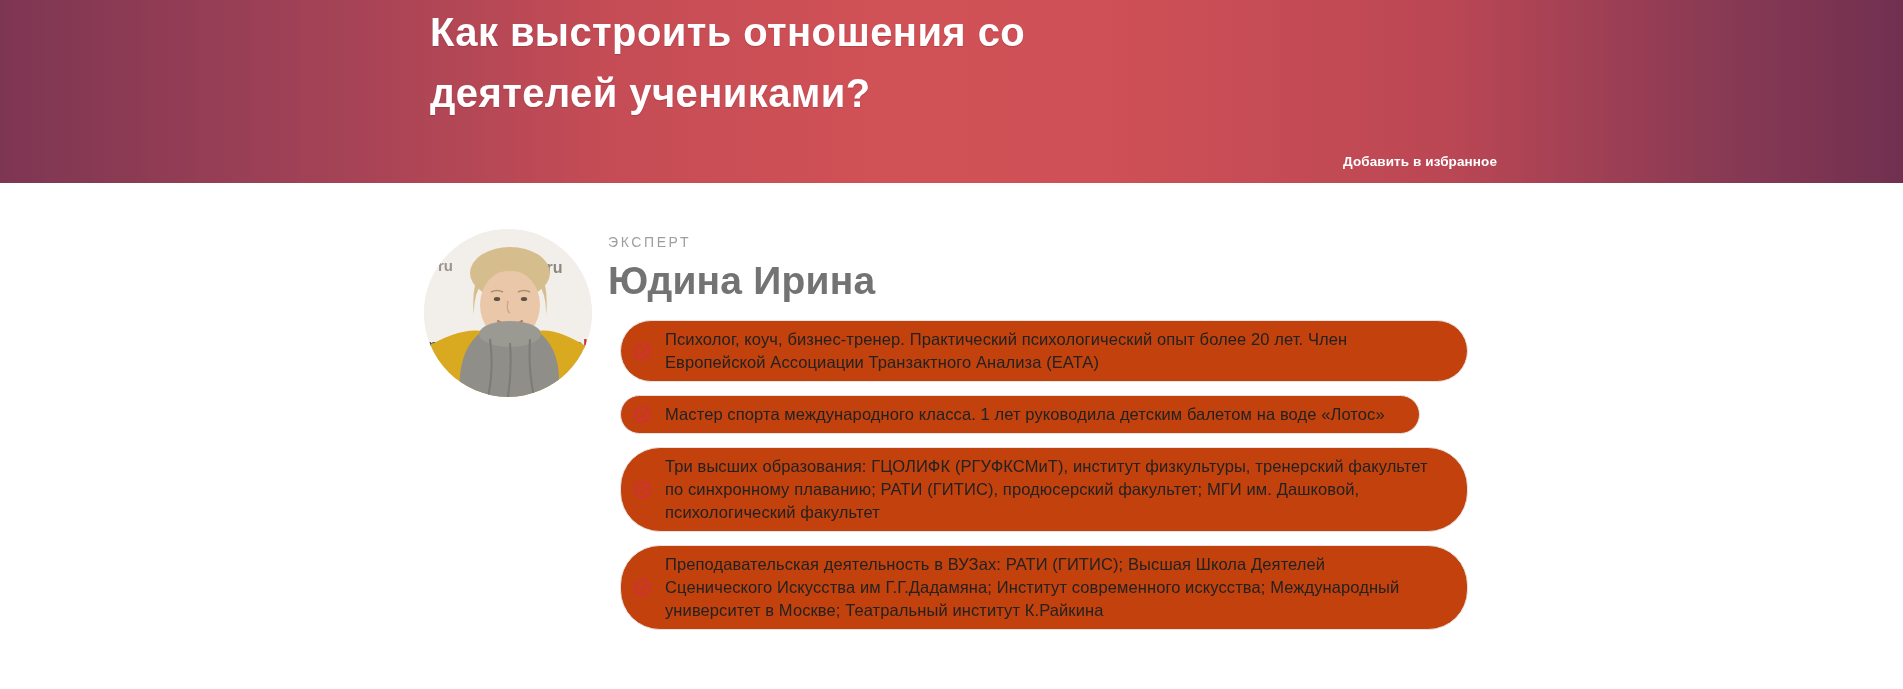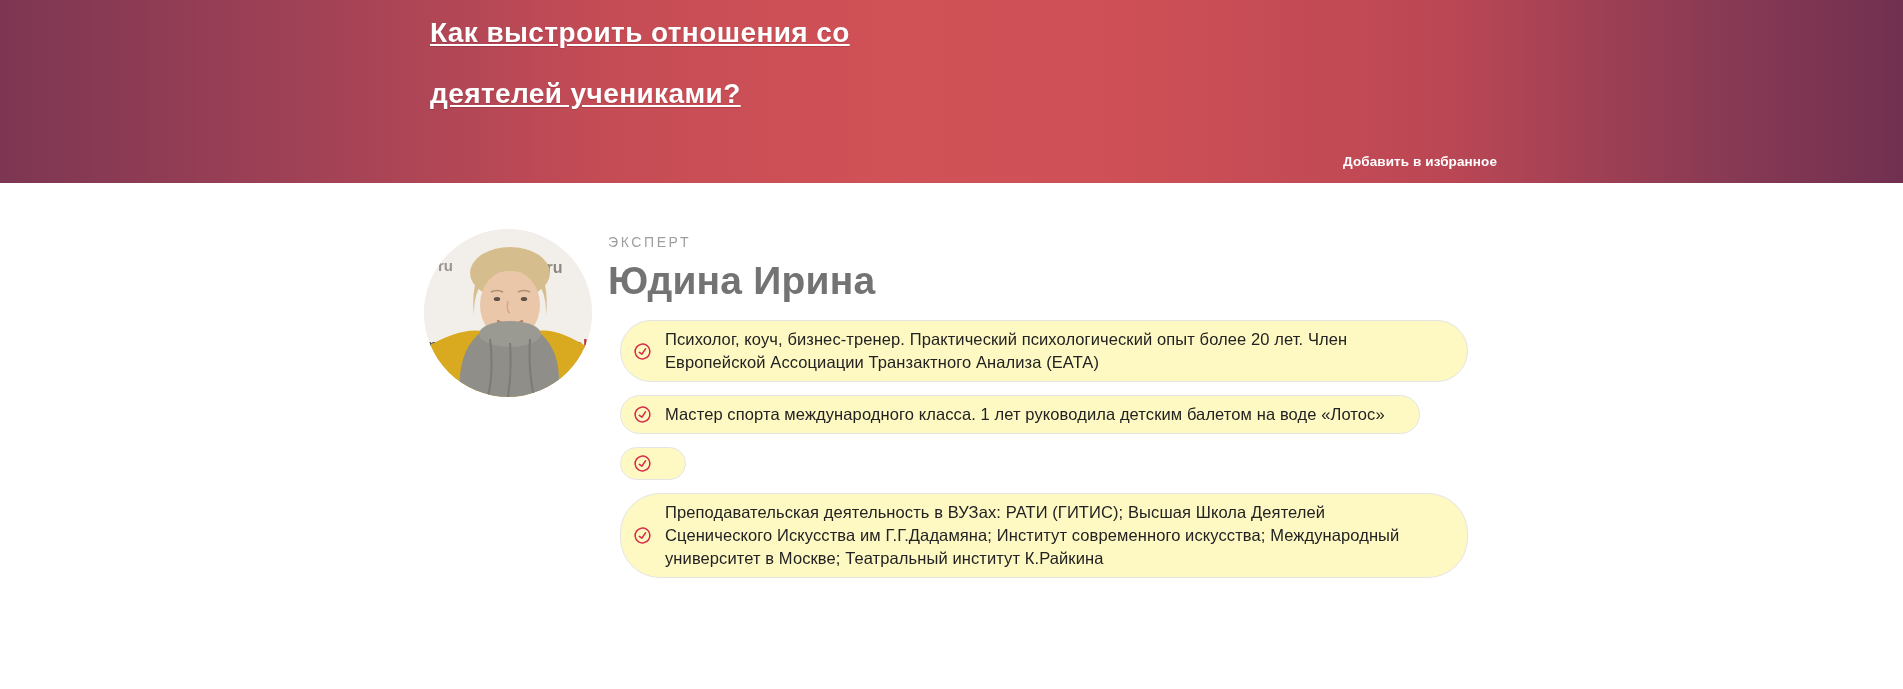--- a/index.html
+++ b/index.html
@@ -16,26 +16,25 @@
     width: 1903px; height: 183px;
     background: linear-gradient(90deg,
       #7d3652 0%, #9c4056 14%, #c54c55 32%,
       #d05156 46%, #cf5056 58%, #bb4754 76%,
       #8a3a54 90%, #713050 100%);
   }
   .hero-title {
     position: absolute;
     left: 430px; top: 2px;
     color: #ffffff;
-    font-size: 28px;
+    font-size: 40px;
     font-weight: 700;
     line-height: 61px;
     letter-spacing: 0.4px;
     text-shadow: 0 1px 1px rgba(90,20,30,0.25);
-    text-decoration: underline;
   }
   .hero-title span { display: block; }
 
   .fav-link {
     position: absolute;
     left: 1343px; top: 154px;
     width: 126px;
     cursor: pointer;
     text-decoration: none;
   }
@@ -94,21 +93,21 @@
   }
   .pill {
     display: flex;
     align-items: center;
     gap: 14px;
     width: fit-content;
     max-width: 848px;
     padding: 7px 34px 7px 13px;
     border: 1px solid #e4e4e4;
     border-radius: 40px;
-    background: #fef9c3;
+    background: #c2410c;
   }
   .pill-text {
     color: #222222;
     font-size: 16.5px;
     line-height: 23px;
     letter-spacing: 0.1px;
   }
   .check-icon { flex: 0 0 17px; width: 17px; height: 17px; transform: rotate(-10deg); }
 </style>
 </head>
@@ -187,20 +186,21 @@
             <path d="M5.2,8.8 L7.5,11 L11.9,6.4" fill="none" stroke="#d52b47" stroke-width="1.6" stroke-linecap="round" stroke-linejoin="round"></path>
           </svg>
           <span class="pill-text">Мастер спорта международного класса. 1 лет руководила детским балетом на воде «Лотос»</span>
         </div>
 
         <div class="pill">
           <svg class="check-icon" viewBox="0 0 17 17">
             <circle cx="8.5" cy="8.5" r="7.4" fill="none" stroke="#d52b47" stroke-width="1.5"></circle>
             <path d="M5.2,8.8 L7.5,11 L11.9,6.4" fill="none" stroke="#d52b47" stroke-width="1.6" stroke-linecap="round" stroke-linejoin="round"></path>
           </svg>
+          <span class="pill-text">Три высших образования: ГЦОЛИФК (РГУФКСМиТ), институт физкультуры, тренерский факультет по синхронному плаванию; РАТИ (ГИТИС), продюсерский факультет; МГИ им. Дашковой, психологический факультет</span>
         </div>
 
         <div class="pill">
           <svg class="check-icon" viewBox="0 0 17 17">
             <circle cx="8.5" cy="8.5" r="7.4" fill="none" stroke="#d52b47" stroke-width="1.5"></circle>
             <path d="M5.2,8.8 L7.5,11 L11.9,6.4" fill="none" stroke="#d52b47" stroke-width="1.6" stroke-linecap="round" stroke-linejoin="round"></path>
           </svg>
           <span class="pill-text">Преподавательская деятельность в ВУЗах: РАТИ (ГИТИС); Высшая Школа Деятелей Сценического Искусства им Г.Г.Дадамяна; Институт современного искусства; Международный университет в Москве; Театральный институт К.Райкина</span>
         </div>
       </div>

